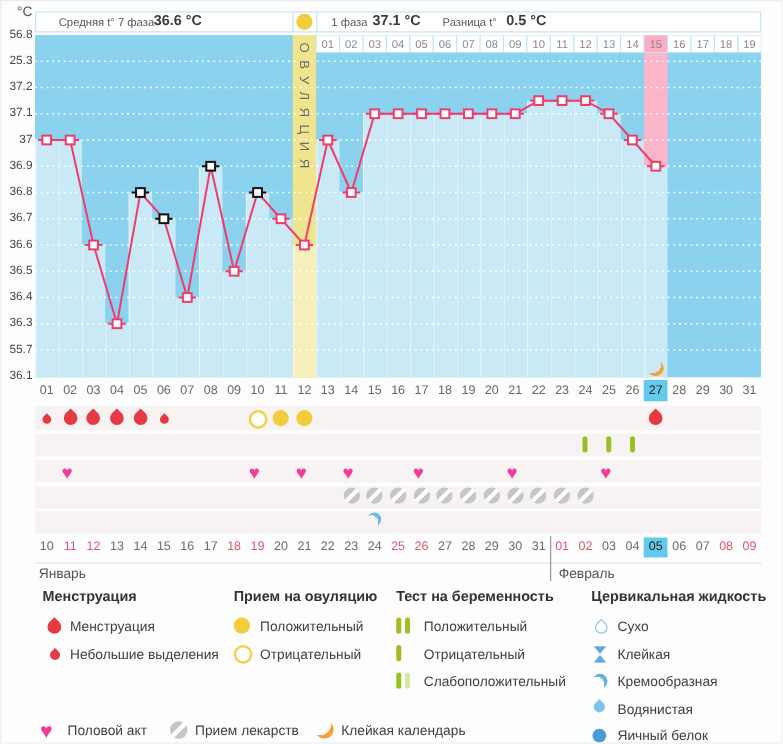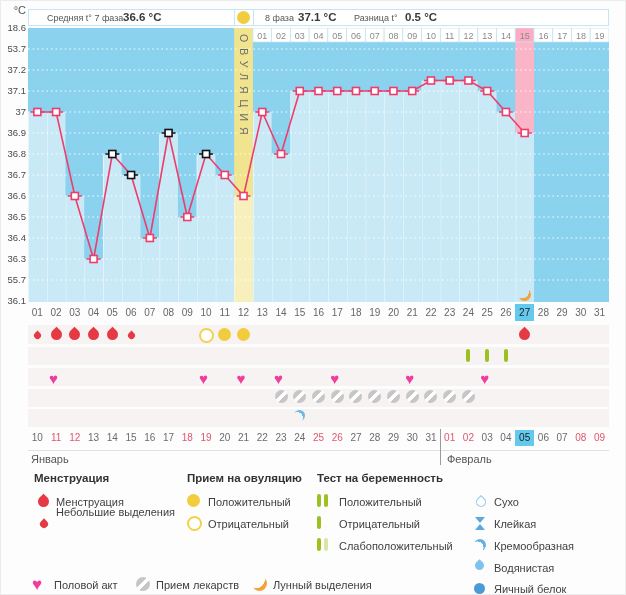--- a/index.html
+++ b/index.html
@@ -31,43 +31,43 @@
   .drop-fill{position:absolute;width:9px;height:9px;background:#7FC3EC;border-radius:0 50% 50% 50%;transform:rotate(45deg);}
   .circle-fill{position:absolute;width:11px;height:11px;background:#4A9BD5;border-radius:50%;}
 </style>
 </head>
 <body>
 
 <div class="screen">
 
   <div class="abs" style="left:0;top:3px;width:25px;text-align:right;font-size:11px;color:#555;">°C</div>
   <div id="yaxis">
-      <div class="tick" style="top: 21px;">18.6</div>
-      <div class="tick" style="top: 42px;">53.7</div>
+      <div class="tick" style="top: 21px;">56.8</div>
+      <div class="tick" style="top: 42px;">25.3</div>
       <div class="tick" style="top: 63px;">37.2</div>
       <div class="tick" style="top: 84px;">37.1</div>
       <div class="tick" style="top: 105px;">37</div>
       <div class="tick" style="top: 126px;">36.9</div>
       <div class="tick" style="top: 147px;">36.8</div>
       <div class="tick" style="top: 168px;">36.7</div>
       <div class="tick" style="top: 189px;">36.6</div>
       <div class="tick" style="top: 210px;">36.5</div>
       <div class="tick" style="top: 231px;">36.4</div>
       <div class="tick" style="top: 252px;">36.3</div>
       <div class="tick" style="top: 273px;">55.7</div>
       <div class="tick" style="top: 294px;">36.1</div>
     </div>
 
   <div class="abs" style="left:27px;top:8px;width:581px;height:17px;background:#fff;border:1px solid #C7E6F4;box-sizing:border-box;"></div>
   <div class="abs" style="left:233px;top:8px;width:1px;height:17px;background:#C7E6F4;"></div>
   <div class="abs" style="left:252px;top:8px;width:1px;height:17px;background:#C7E6F4;"></div>
   <div class="hdr-lbl" style="left:46px;">Средняя t° 7 фаза</div>
   <div class="hdr-val" style="left:122px;">36.6 °C</div>
   <div class="abs" style="left:236px;top:10px;width:13px;height:13px;border-radius:50%;background:#F1CC3D;"></div>
-  <div class="hdr-lbl" style="left:264px;">8 фаза</div>
+  <div class="hdr-lbl" style="left:264px;">1 фаза</div>
   <div class="hdr-val" style="left:297px;">37.1 °C</div>
   <div class="hdr-lbl" style="left:353px;">Разница t°</div>
   <div class="hdr-val" style="left:404px;">0.5 °C</div>
 
   <div class="abs" id="chart" style="left:27px;top:27px;width:581px;height:274px;"><svg width="581" height="274" viewBox="27 27 581 274" font-family="Liberation Sans, sans-serif">
         <rect x="27" y="27" width="581" height="274" fill="#8BD2EF"></rect>
         <rect x="233.16129032258064" y="27" width="18.741935483870968" height="274" fill="#F1E48E"></rect>
         <rect x="233.16129032258064" y="194.9999999999994" width="18.741935483870968" height="106.0000000000006" fill="#F7F0BD"></rect>
         <rect x="27" y="110.9999999999997" width="18.741935483870968" height="190.00000000000028" fill="#C9E9F7"></rect>
         <rect x="45.74193548387097" y="110.9999999999997" width="18.741935483870968" height="190.00000000000028" fill="#C9E9F7"></rect>
@@ -337,51 +337,52 @@
 
   <div class="abs" style="left:27px;top:449px;width:581px;height:1px;background:#E2E0E0;"></div>
   <div class="abs" style="left:439px;top:428px;width:1px;height:36px;background:#9a9a9a;"></div>
   <div class="abs" style="left:30px;top:452px;font-size:11px;color:#555;">Январь</div>
   <div class="abs" style="left:446px;top:452px;font-size:11px;color:#555;">Февраль</div>
 
   <div class="lg-h" style="left:33px;top:471px;">Менструация</div>
   <div class="drop" style="left:37px;top:495px;width:11px;height:11px;"></div>
   <div class="lg-t" style="left:55px;top:494px;">Менструация</div>
   <div class="drop" style="left:39px;top:519px;width:8px;height:8px;"></div>
-  <div class="lg-t" style="left:55px;top:504px;">Небольшие выделения</div>
+  <div class="lg-t" style="left:55px;top:516px;">Небольшие выделения</div>
 
   <div class="lg-h" style="left:186px;top:471px;">Прием на овуляцию</div>
   <div class="ovu-pos" style="left:186px;top:493px;"></div>
   <div class="lg-t" style="left:207px;top:494px;">Положительный</div>
   <div class="ovu-neg" style="left:186px;top:515px;"></div>
   <div class="lg-t" style="left:207px;top:516px;">Отрицательный</div>
 
   <div class="lg-h" style="left:316px;top:471px;">Тест на беременность</div>
   <div class="pbar" style="left:316px;top:493px;"></div>
   <div class="pbar" style="left:323px;top:493px;"></div>
   <div class="lg-t" style="left:338px;top:494px;">Положительный</div>
   <div class="pbar" style="left:316px;top:515px;"></div>
   <div class="lg-t" style="left:338px;top:516px;">Отрицательный</div>
   <div class="pbar" style="left:316px;top:537px;"></div>
   <div class="pbar pale" style="left:323px;top:537px;"></div>
   <div class="lg-t" style="left:338px;top:538px;">Слабоположительный</div>
 
+  <div class="lg-h" style="left:472px;top:471px;">Цервикальная жидкость</div>
   <div class="drop-outline" style="left:475px;top:496px;"></div>
   <div class="lg-t" style="left:493px;top:494px;">Сухо</div>
   <div class="abs" style="left:474px;top:516px;">
       <div class="tri-down"></div>
       <div class="tri-up"></div>
     </div>
   <div class="lg-t" style="left:493px;top:516px;text-align:right;">Клейкая</div>
   <div class="crescent" style="left:473px;top:538px;width:12px;height:12px;background:radial-gradient(circle at 28% 72%, rgba(0,0,0,0) 50%, #64B2E2 51%);"></div>
   <div class="lg-t" style="left:493px;top:538px;">Кремообразная</div>
   <div class="drop-fill" style="left:474px;top:560px;"></div>
   <div class="lg-t" style="left:493px;top:560px;">Водянистая</div>
   <div class="circle-fill" style="left:473px;top:582px;"></div>
   <div class="lg-t" style="left:493px;top:581px;">Яичный белок</div>
 
   <div class="heart" style="left:31px;top:576px;font-size:17px;">♥</div>
   <div class="lg-t" style="left:53px;top:577px;">Половой акт</div>
   <div class="pill" style="left:135px;top:576px;width:14px;height:14px;"></div>
   <div class="lg-t" style="left:155px;top:577px;">Прием лекарств</div>
   <div class="crescent" style="left:251px;top:575px;width:15px;height:15px;background:radial-gradient(circle at 30% 26%, rgba(0,0,0,0) 53%, #F2A43A 54%);"></div>
-  <div class="lg-t" style="left:272px;top:577px;">Лунный выделения</div>
+  <div class="lg-t" style="left:272px;top:577px;">Клейкая календарь</div>
 </div>
 
 </body></html>

